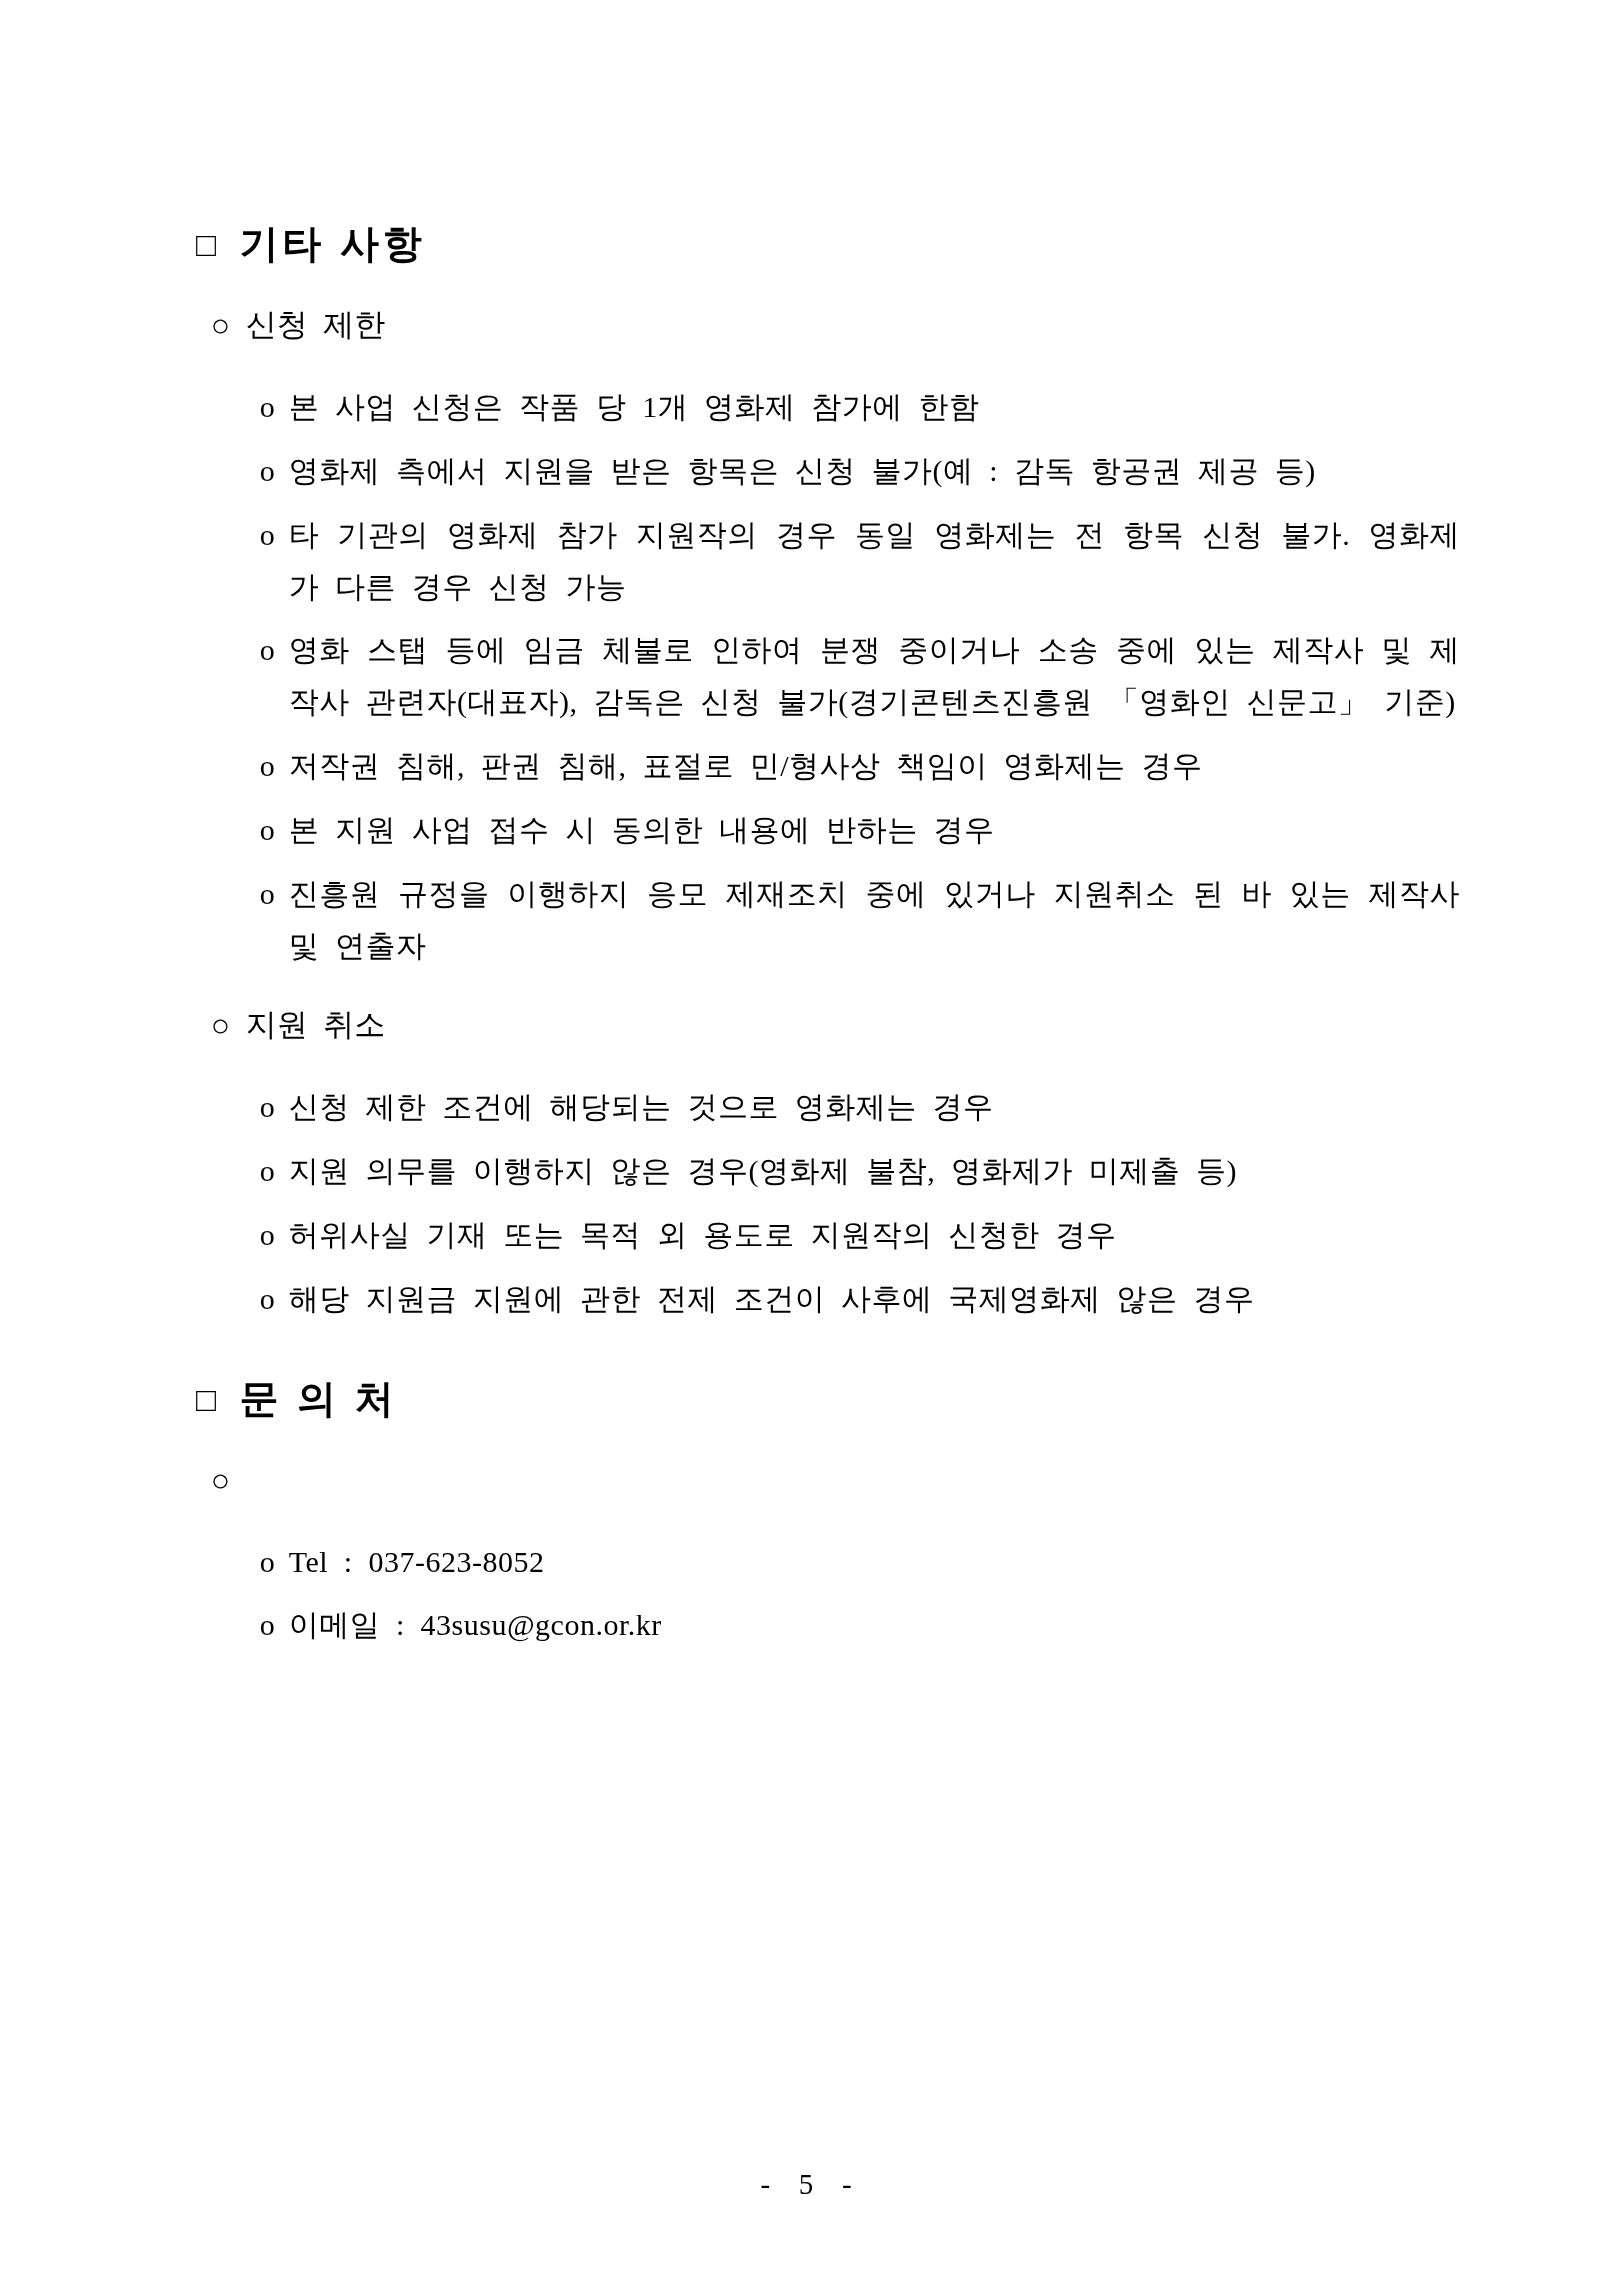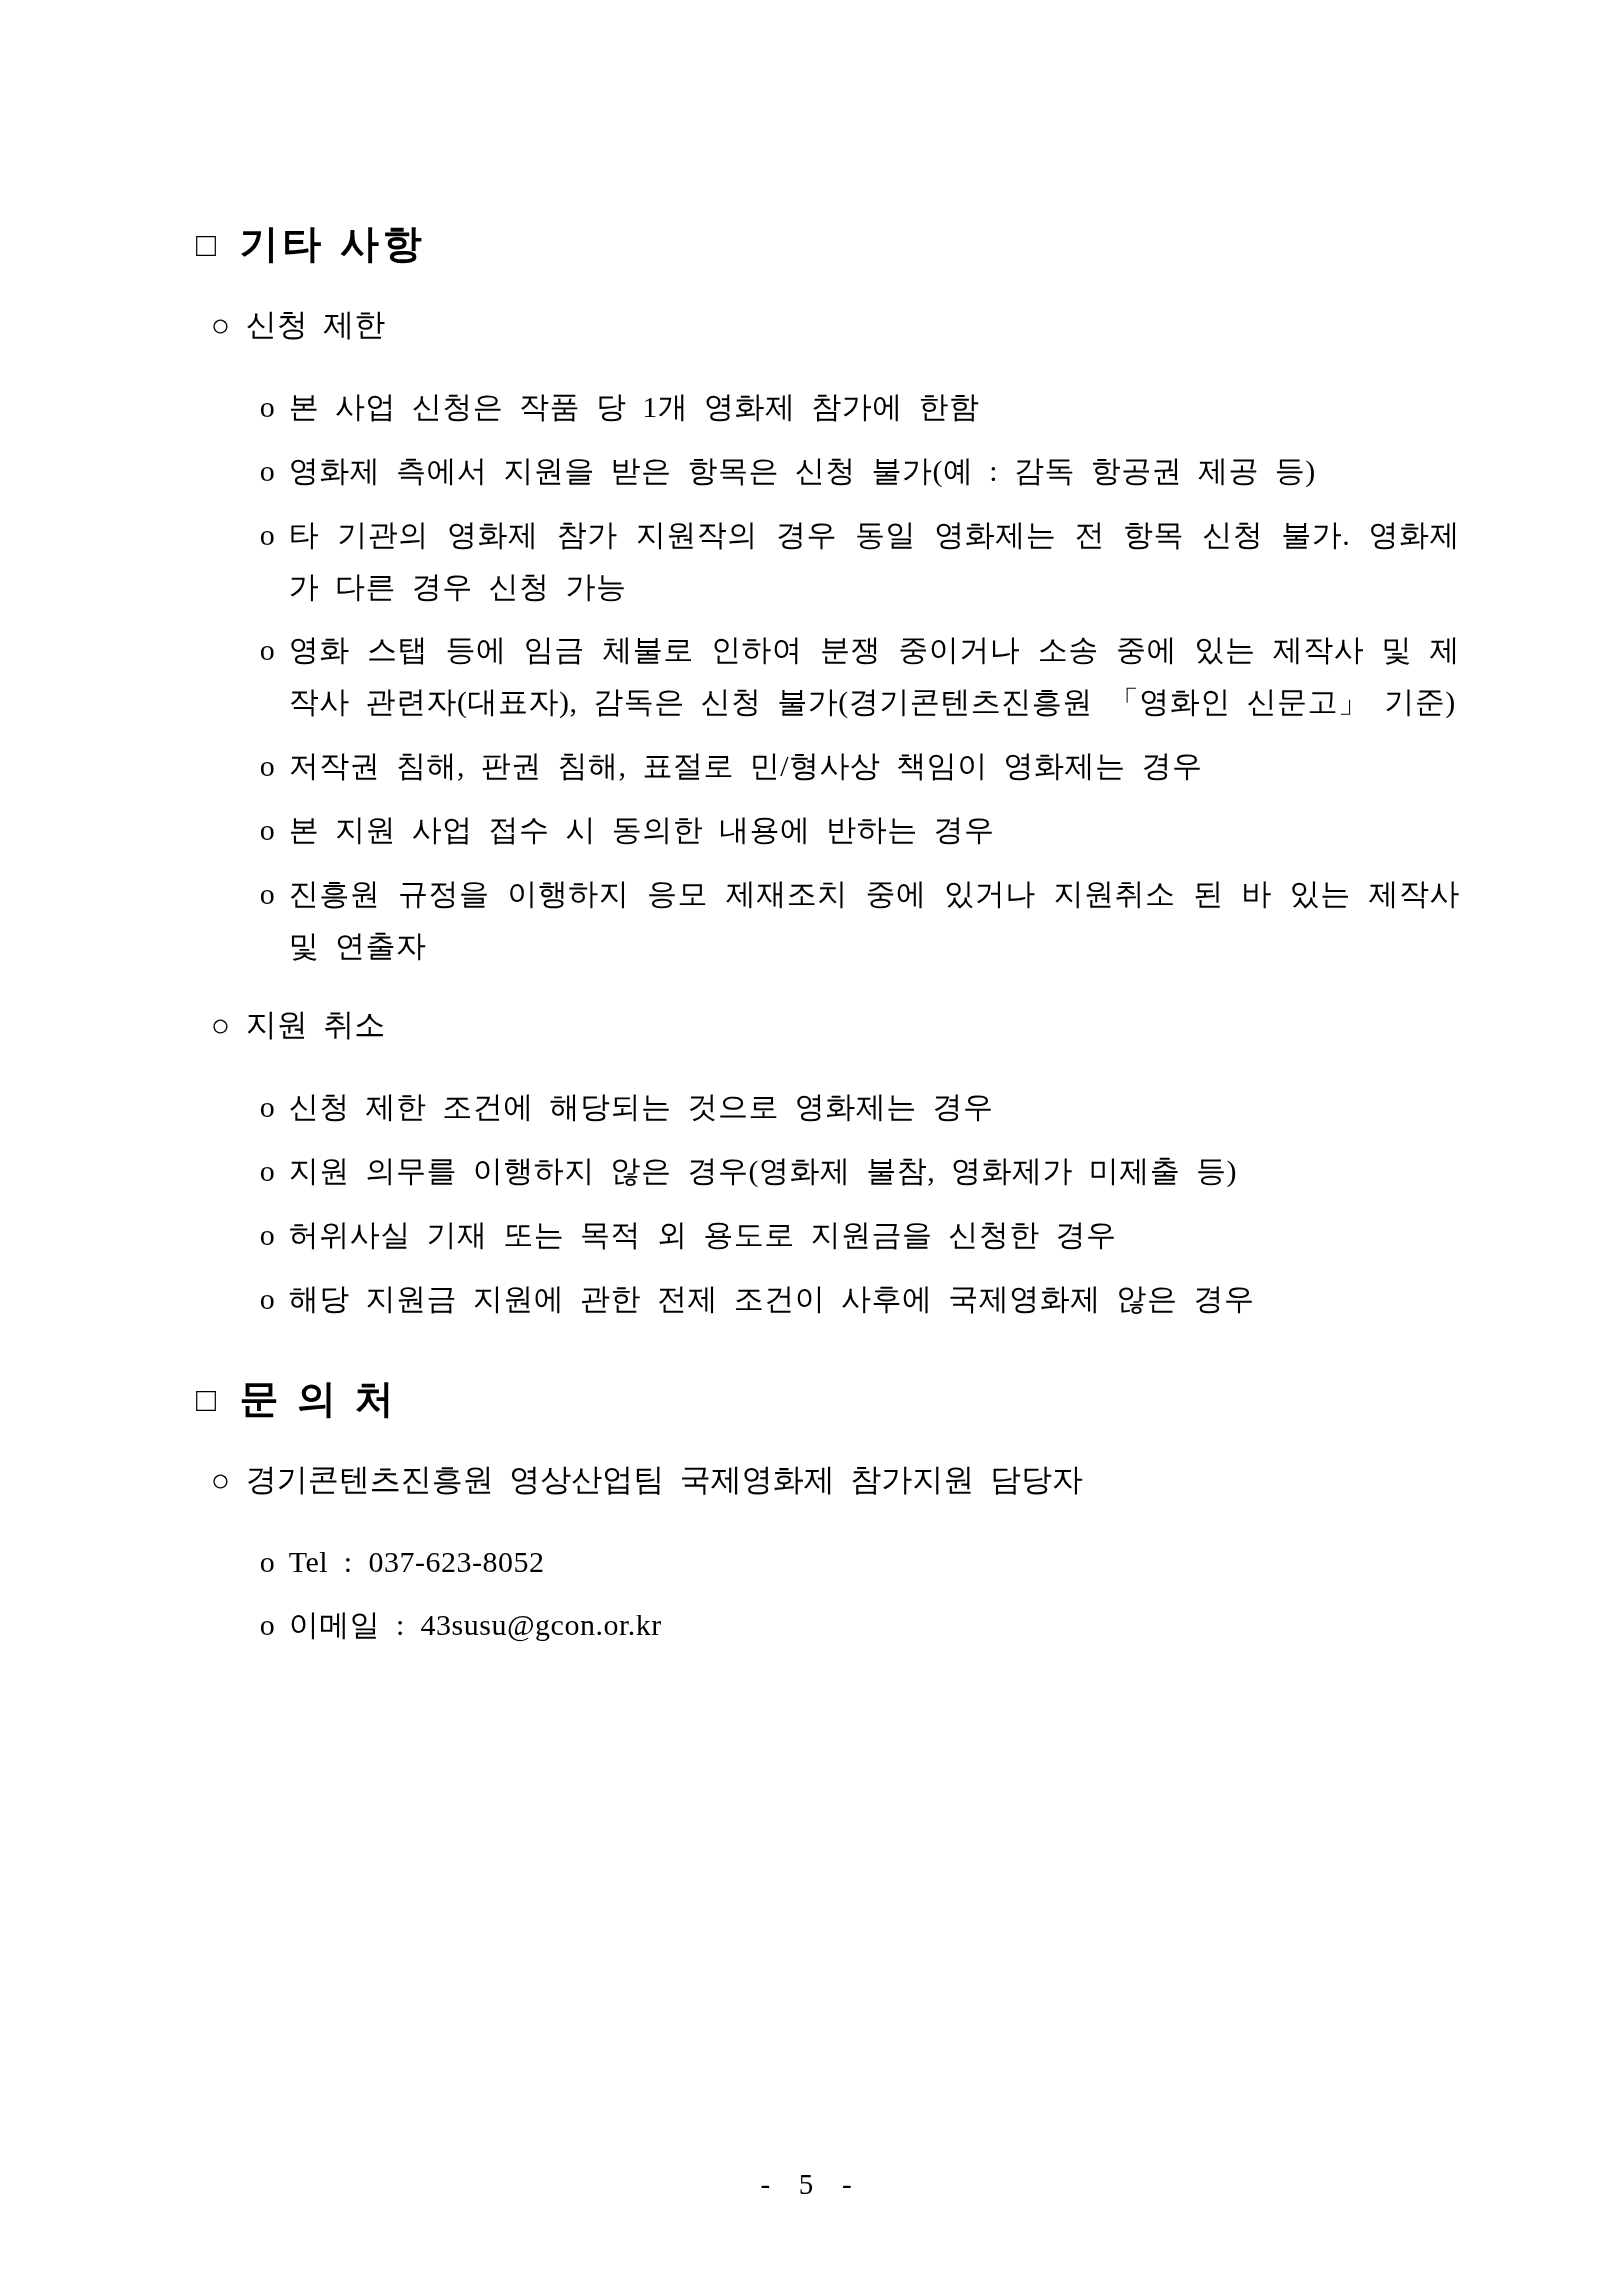--- a/index.html
+++ b/index.html
@@ -141,40 +141,39 @@
         <div class="item">
           <span class="o-marker">o</span>
           <span class="item-text">신청 제한 조건에 해당되는 것으로 영화제는 경우</span>
         </div>
         <div class="item">
           <span class="o-marker">o</span>
           <span class="item-text">지원 의무를 이행하지 않은 경우(영화제 불참, 영화제가 미제출 등)</span>
         </div>
         <div class="item">
           <span class="o-marker">o</span>
-          <span class="item-text">허위사실 기재 또는 목적 외 용도로 지원금을 신청한 경우</span>
+          <span class="item-text">허위사실 기재 또는 목적 외 용도로 지원작의 신청한 경우</span>
         </div>
         <div class="item">
           <span class="o-marker">o</span>
           <span class="item-text">해당 지원금 지원에 관한 전제 조건이 사후에 국제영화제 않은 경우</span>
         </div>
       </div>
     </div>
   </section>
 
   <section class="doc-section">
     <div class="sec-heading">
       <span class="sq">□</span>
       <span>문 의 처</span>
     </div>
 
     <div class="group">
       <div class="group-heading">
         <span class="circ">○</span>
-        <span>경기콘텐츠진흥원 영상산업팀 국제영화제 참가지원 담당자</span>
       </div>
       <div class="items">
         <div class="item">
           <span class="o-marker">o</span>
           <span class="item-text">Tel : 037-623-8052</span>
         </div>
         <div class="item">
           <span class="o-marker">o</span>
           <span class="item-text">이메일 : 43susu@gcon.or.kr</span>
         </div>

